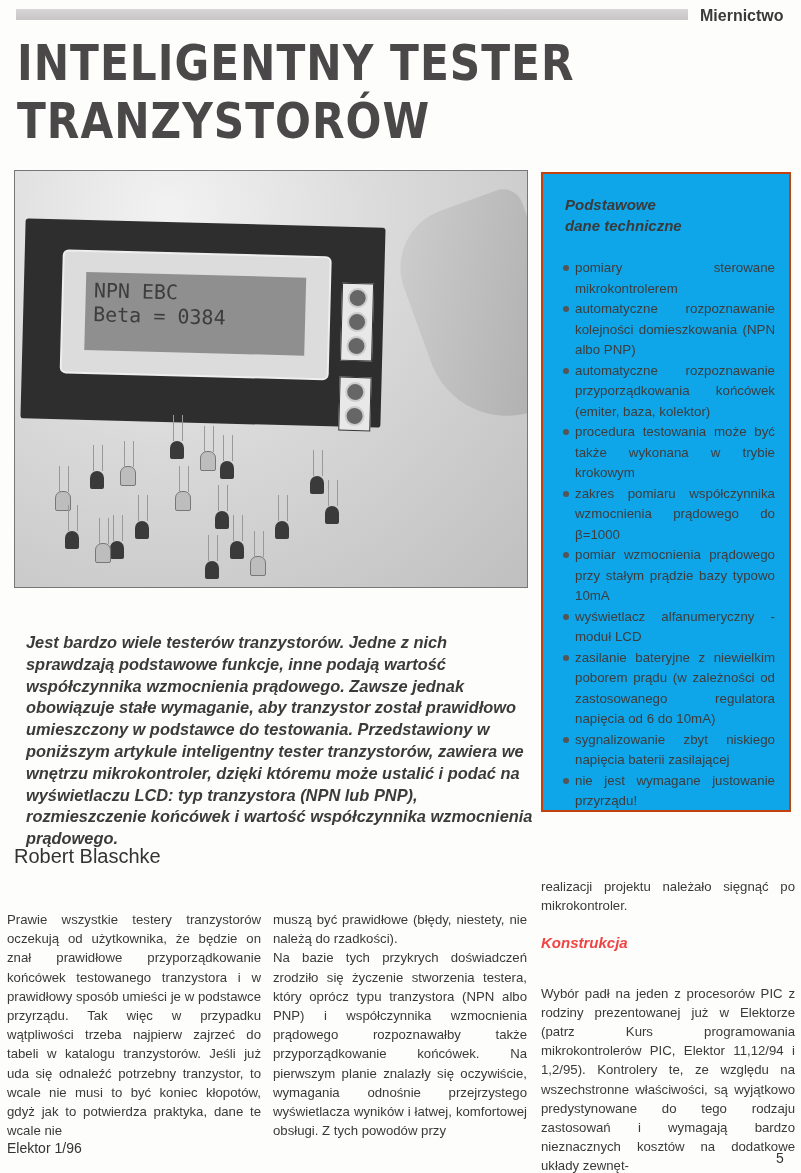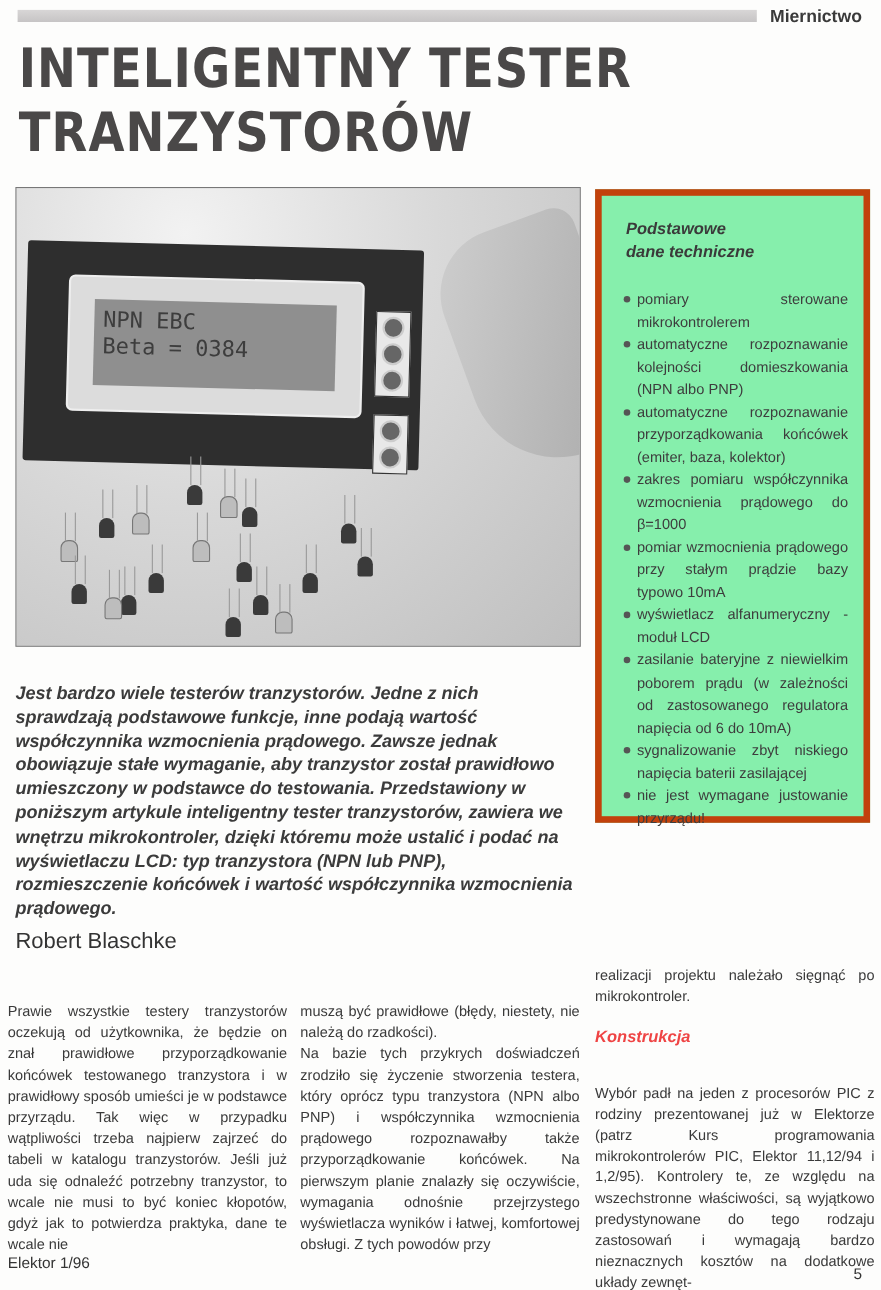--- a/index.html
+++ b/index.html
@@ -58,39 +58,39 @@
     }
     .transistor {
       position: absolute; width: 14px; height: 18px; background: #3a3a3a; border-radius: 7px 7px 2px 2px;
     }
     .transistor.metal { background: #bdbdbd; border: 1px solid #777; }
     .transistor::after {
       content: ""; position: absolute; left: 3px; top: -26px; width: 8px; height: 26px;
       border-left: 1px solid #999; border-right: 1px solid #999;
     }
     .sidebar {
-      position: absolute; left: 541px; top: 172px; width: 250px; height: 576px;
-      border: 6px solid #c2410c; background: #86efac; box-sizing: border-box;
+      position: absolute; left: 541px; top: 172px; width: 250px; height: 640px;
+      border: 2px solid #c2410c; background: #0ea5e9; box-sizing: border-box;
       padding: 20px 14px 0 18px;
     }
     .sidebar h2 {
       margin: 0 0 22px 4px; font-size: 15px; font-style: italic; font-weight: bold;
       line-height: 21px; color: #3a3a3a;
     }
     .sidebar ul { list-style: none; padding: 0; margin: 0; }
     .sidebar li {
       position: relative; padding-left: 14px; font-size: 13.3px; line-height: 20.5px;
       color: #3d3d3d; text-align: justify;
     }
     .sidebar li::before {
       content: ""; position: absolute; left: 2px; top: 7px; width: 6px; height: 6px;
       border-radius: 50%; background: #555;
     }
     .lead {
-      position: absolute; left: 14px; top: 620px; width: 510px; margin: 0;
+      position: absolute; left: 14px; top: 620px; width: 510px; margin: 12px;
       font-size: 16.4px; font-style: italic; font-weight: bold; line-height: 21.8px;
       color: #3b3b3b;
     }
     .author {
       position: absolute; left: 14px; top: 845px; font-size: 20px; color: #333;
     }
     .col {
       position: absolute; top: 910px; width: 254px; font-size: 13.2px; line-height: 19.2px;
       color: #3a3a3a; text-align: justify;
     }
@@ -156,20 +156,21 @@
 
 <aside class="sidebar">
   <h2>
     <span>Podstawowe</span><br>
     <span>dane techniczne</span>
   </h2>
   <ul>
     <li>pomiary sterowane mikrokontrolerem</li>
     <li>automatyczne rozpoznawanie kolejności domieszkowania (NPN albo PNP)</li>
     <li>automatyczne rozpoznawanie przyporządkowania końcówek (emiter, baza, kolektor)</li>
+    <li>procedura testowania może być także wykonana w trybie krokowym</li>
     <li>zakres pomiaru współczynnika wzmocnienia prądowego do β=1000</li>
     <li>pomiar wzmocnienia prądowego przy stałym prądzie bazy typowo 10mA</li>
     <li>wyświetlacz alfanumeryczny - moduł LCD</li>
     <li>zasilanie bateryjne z niewielkim poborem prądu (w zależności od zastosowanego regulatora napięcia od 6 do 10mA)</li>
     <li>sygnalizowanie zbyt niskiego napięcia baterii zasilającej</li>
     <li>nie jest wymagane justowanie przyrządu!</li>
   </ul>
 </aside>
 
 <p class="lead">Jest bardzo wiele testerów tranzystorów. Jedne z nich sprawdzają podstawowe funkcje, inne podają wartość współczynnika wzmocnienia prądowego. Zawsze jednak obowiązuje stałe wymaganie, aby tranzystor został prawidłowo umieszczony w podstawce do testowania. Przedstawiony w poniższym artykule inteligentny tester tranzystorów, zawiera we wnętrzu mikrokontroler, dzięki któremu może ustalić i podać na wyświetlaczu LCD: typ tranzystora (NPN lub PNP), rozmieszczenie końcówek i wartość współczynnika wzmocnienia prądowego.</p>

